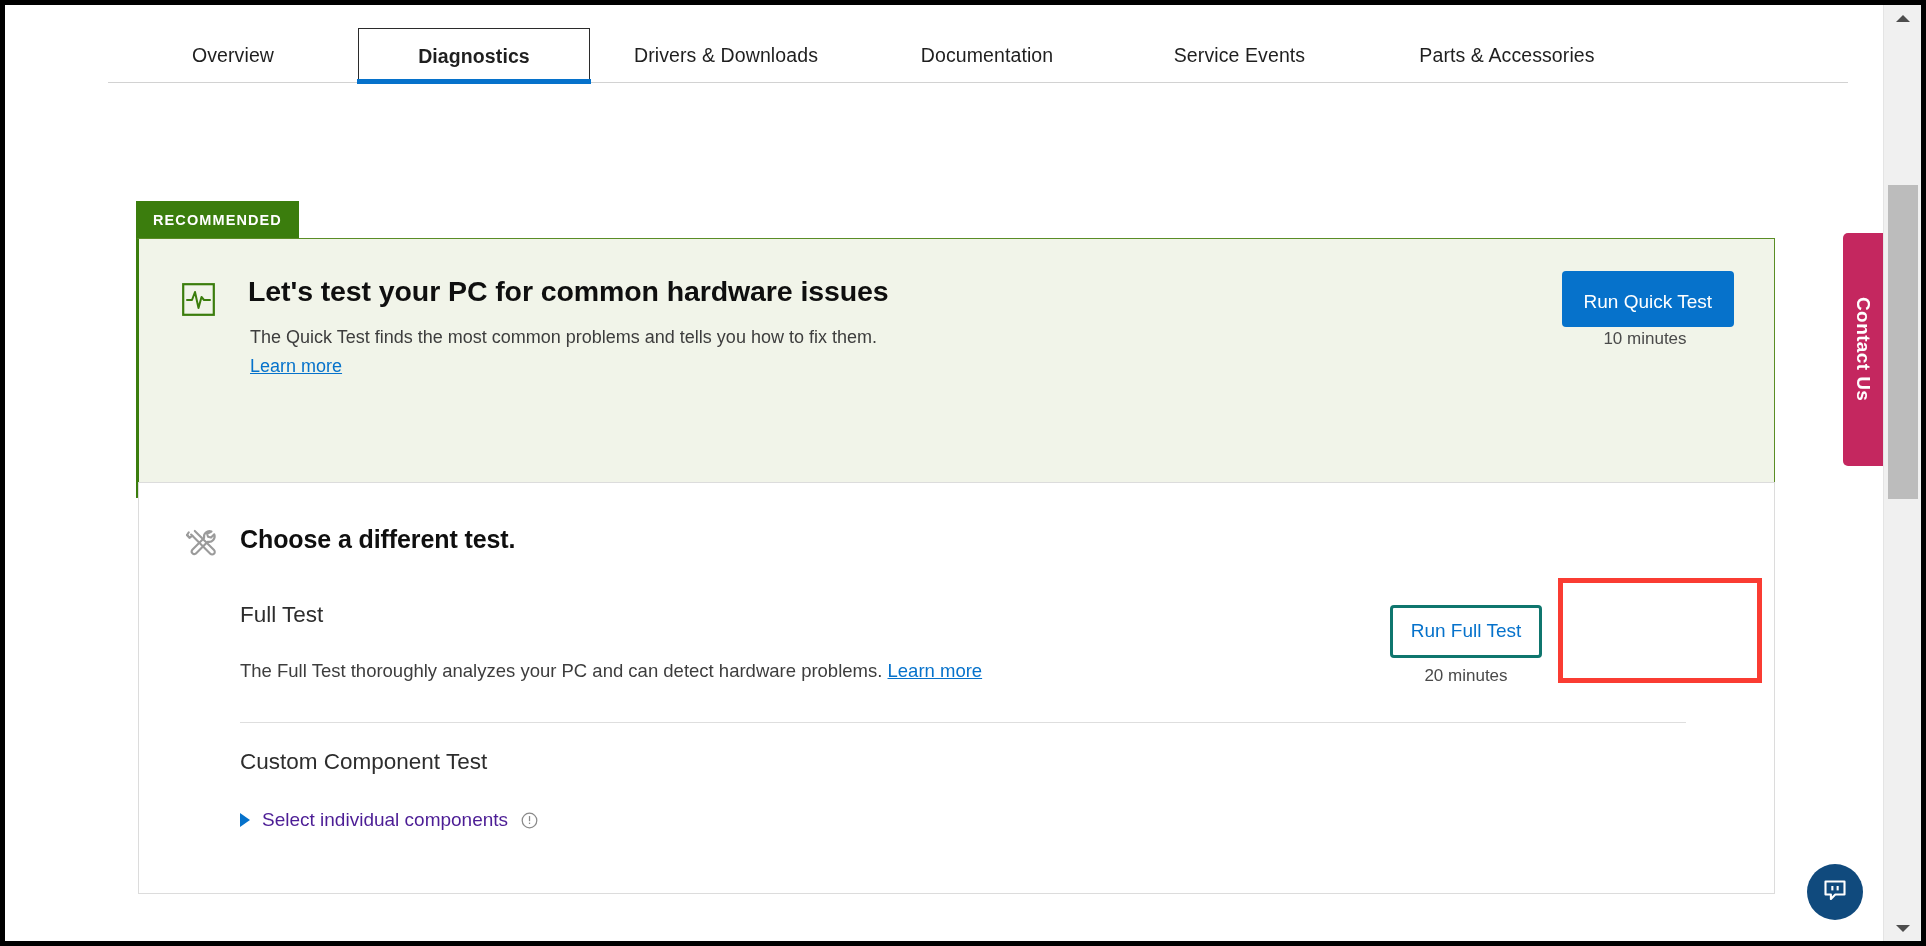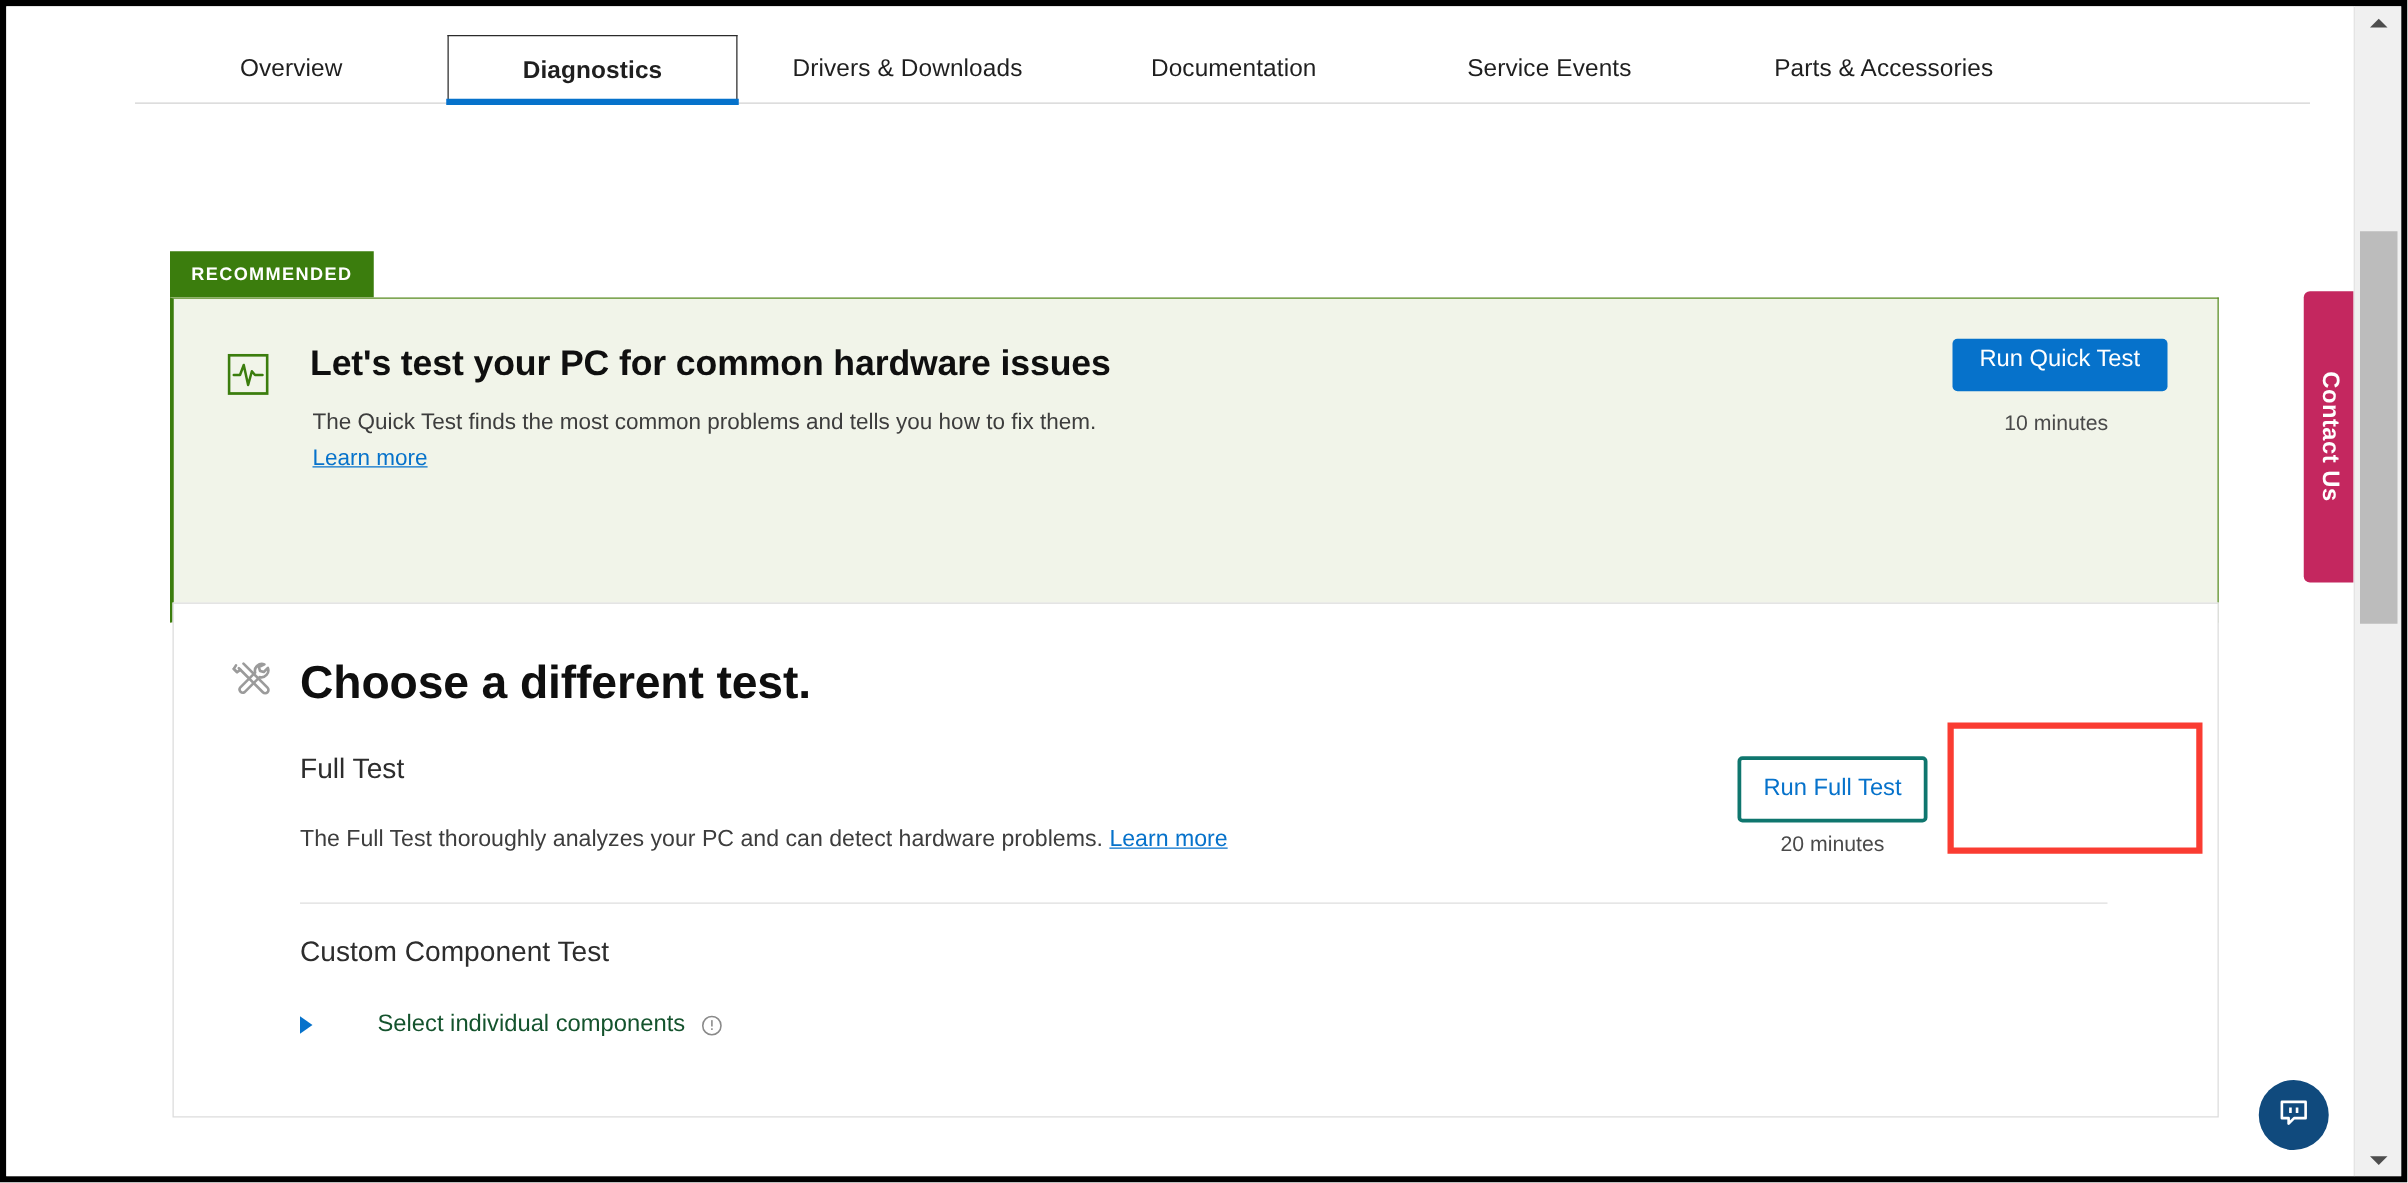--- a/index.html
+++ b/index.html
@@ -128,21 +128,21 @@
     text-decoration: underline;
     cursor: pointer;
   }
 
   #quick-btn {
     position: absolute;
     right: 40px; top: 32px;
     background: #0672cb;
     color: #ffffff;
     font-size: 19px;
-    padding: 6px 22px 14px;
+    padding: 20px 22px 14px;
     border: none;
     border-radius: 4px;
     cursor: pointer;
     font-family: inherit;
     white-space: nowrap;
   }
   #quick-time {
     position: absolute;
     right: 40px; top: 90px;
     width: 178px;
@@ -163,21 +163,21 @@
 
   #tools-icon {
     position: absolute;
     left: 41px; top: 40px;
     width: 40px; height: 40px;
   }
 
   #card-heading {
     position: absolute;
     left: 101px; top: 42px;
-    font-size: 37px;
+    font-size: 25px;
     font-weight: bold;
     color: #0f0f0f;
     letter-spacing: -.1px;
   }
 
   #full-title {
     position: absolute;
     left: 101px; top: 119px;
     font-size: 22.5px;
     color: #2d2d2d;
@@ -219,22 +219,21 @@
   }
   #caret {
     width: 0; height: 0;
     border-left: 10px solid #0672cb;
     border-top: 7px solid transparent;
     border-bottom: 7px solid transparent;
     margin-right: 2px;
   }
   #select-label {
     font-size: 19px;
-    color: #14532d;
-    margin-left: 40px;
+    color: #4c1d95;
   }
   #info-icon { width: 17px; height: 17px; margin-left: 3px; }
 
   
   #full-btn {
     position: absolute;
     left: 1385px; top: 600px;
     width: 152px;
     background: #ffffff;
     color: #0672cb;

